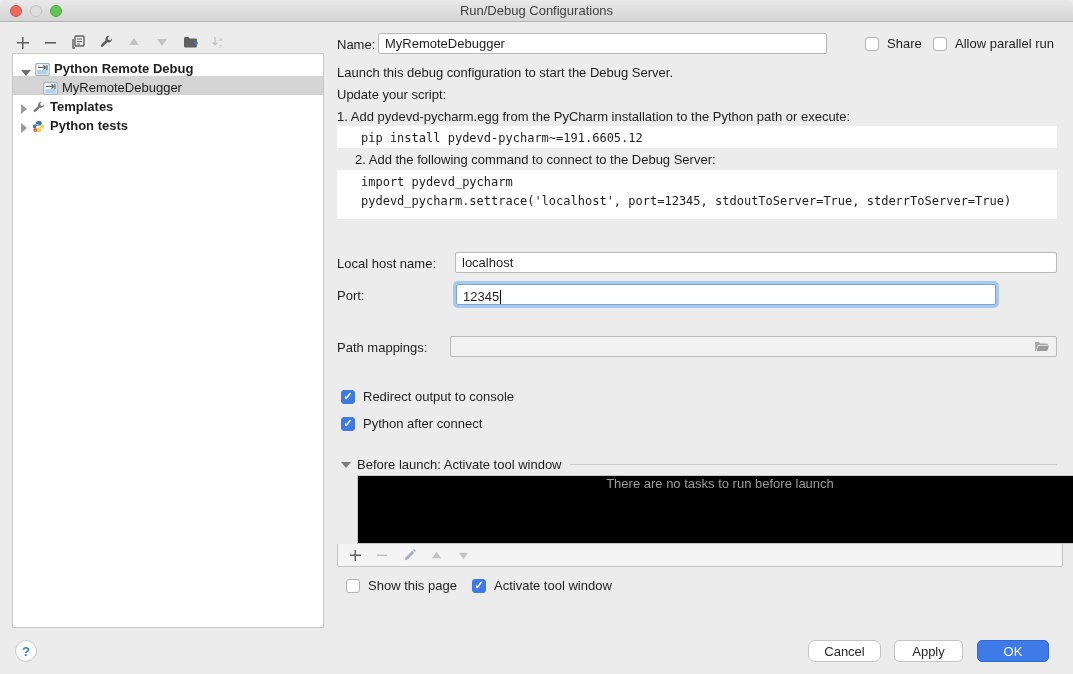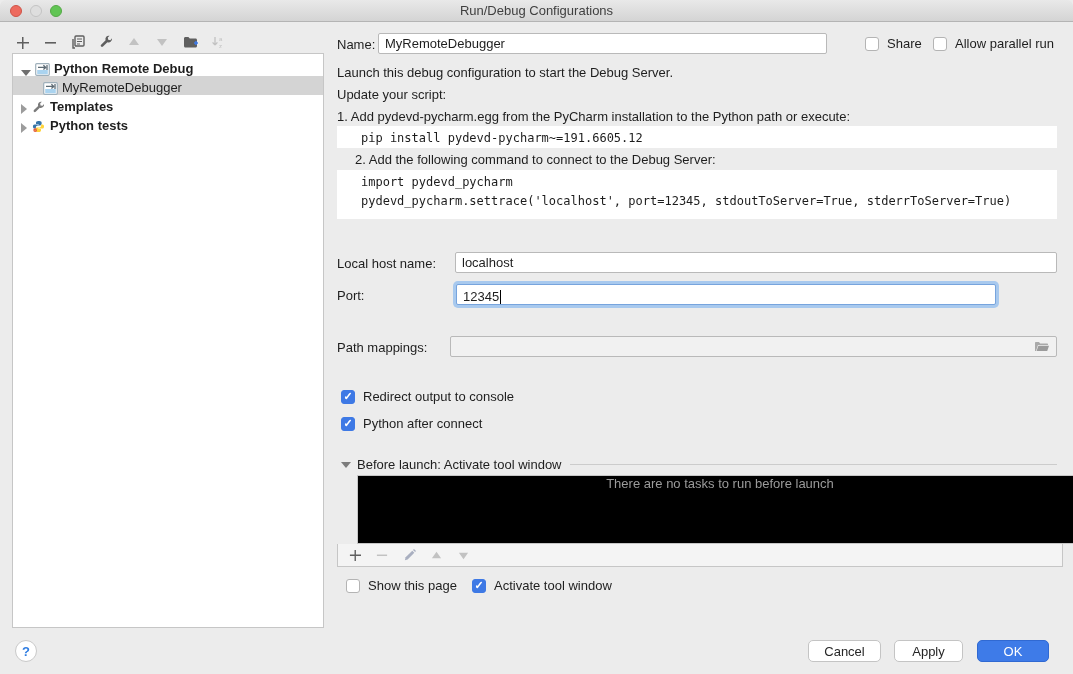--- a/index.html
+++ b/index.html
@@ -288,21 +288,21 @@
   <span>Show this page</span>
 </div>
 <div class="cbrow" style="left:472px; top:578px;">
   <span class="cb checked">✓</span>
   <span>Activate tool window</span>
 </div>
 
 <div class="help-btn">
   <span>?</span>
 </div>
-<div class="btn" style="left:808px; width:73px;">
+<div class="btn" style="left:808px; width:73px;border-radius:7px;">
   <span>Cancel</span>
 </div>
 <div class="btn" style="left:894px; width:69px;">
   <span>Apply</span>
 </div>
 <div class="btn primary" style="left:977px; width:72px;">
   <span>OK</span>
 </div>
 
 </body></html>

